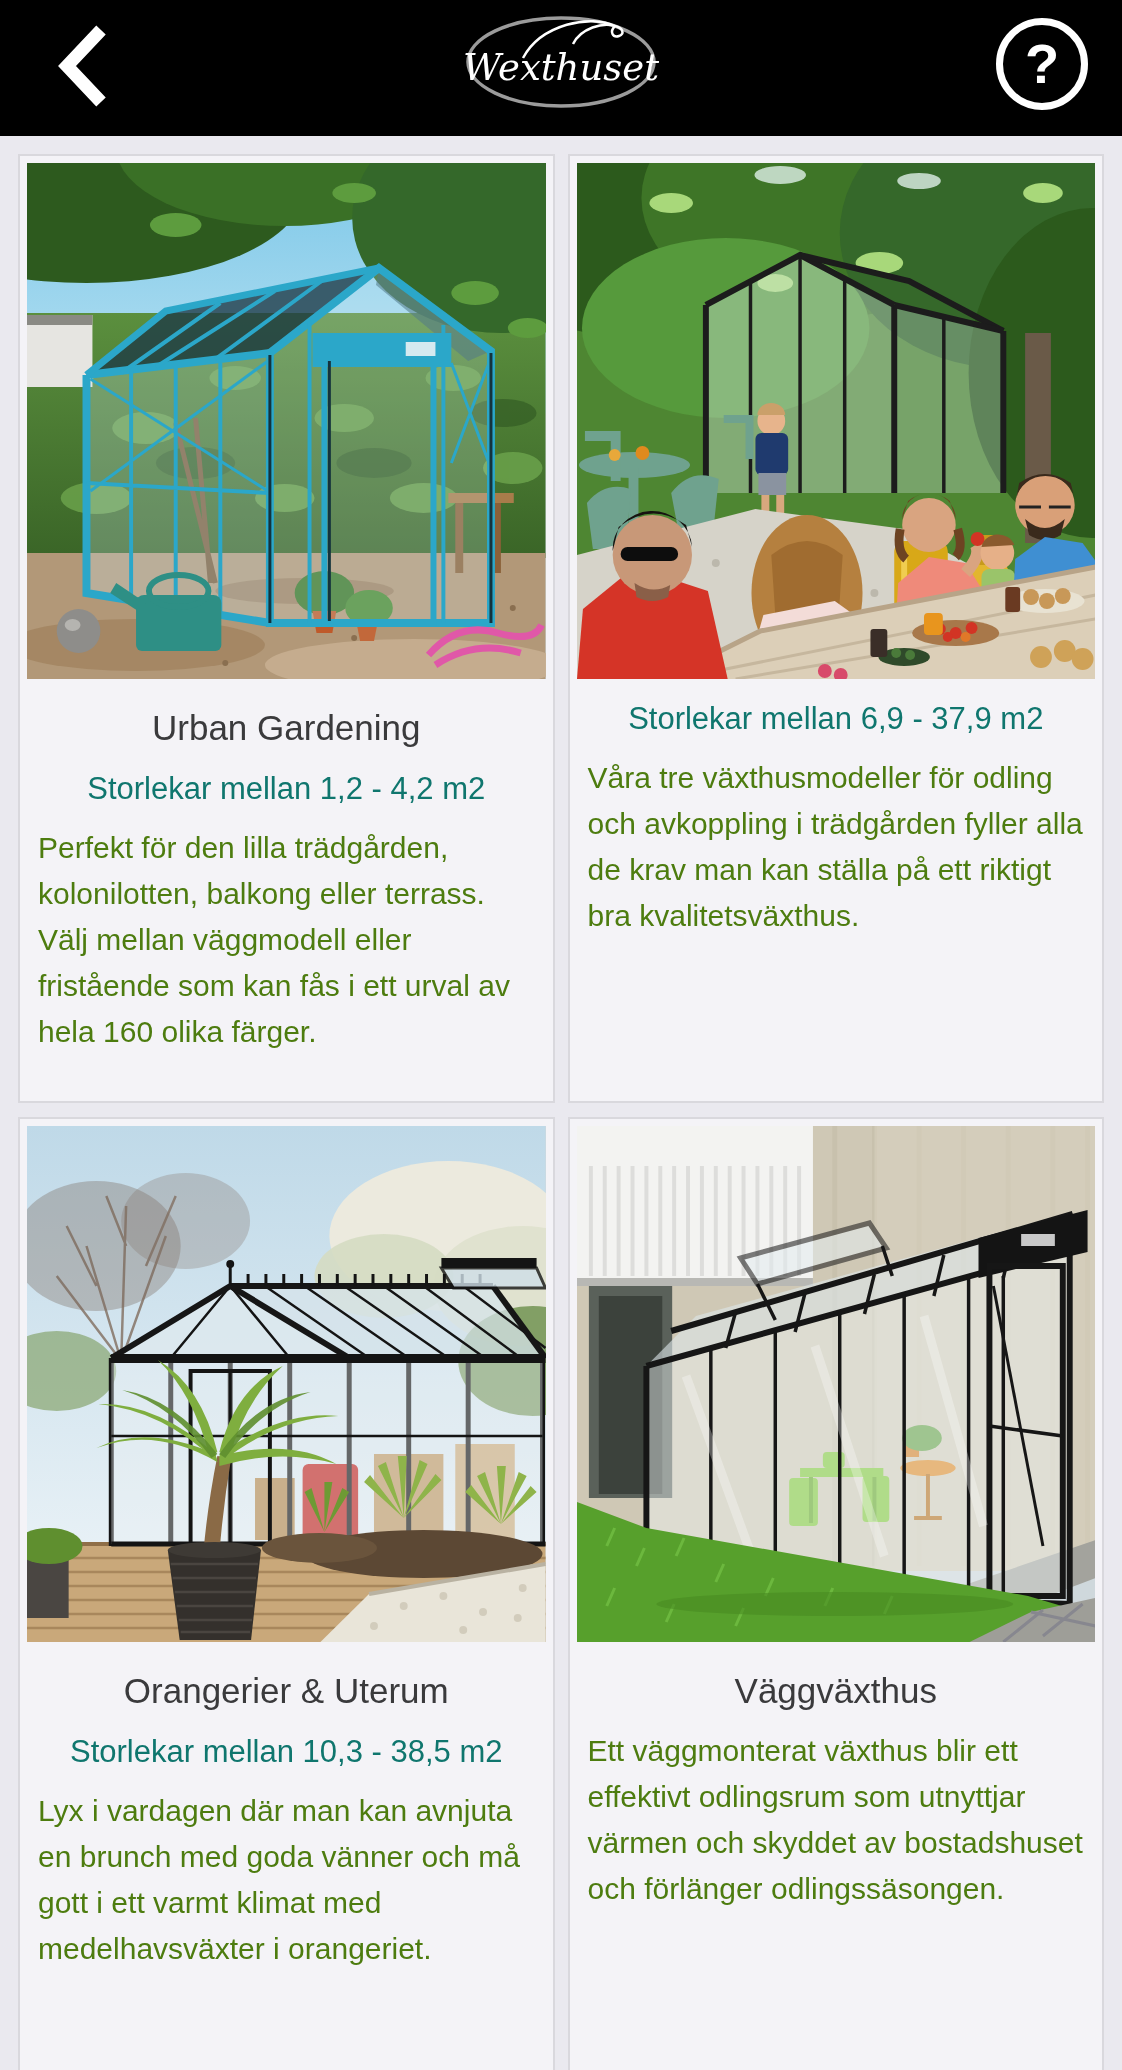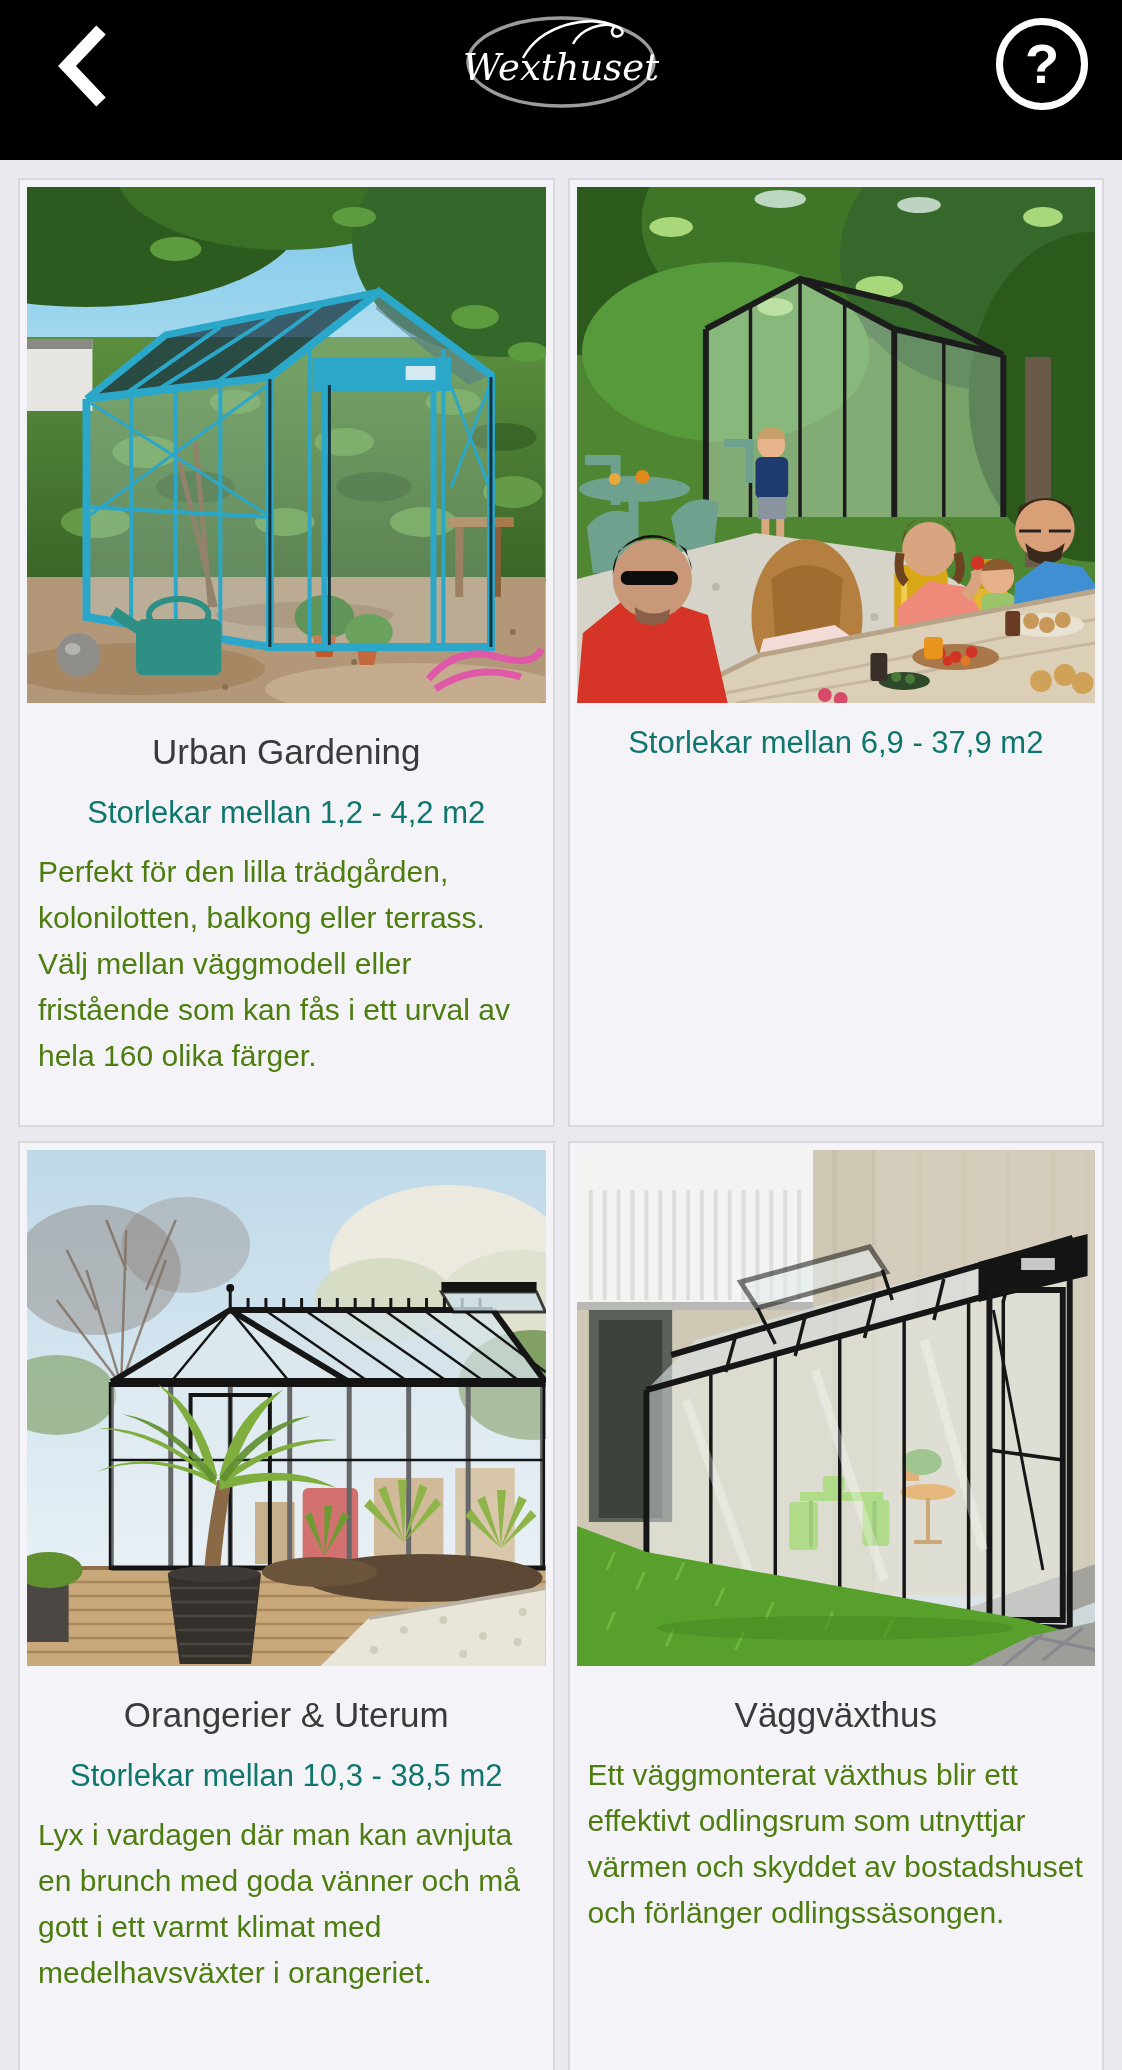--- a/index.html
+++ b/index.html
@@ -4,21 +4,21 @@
 <style>
   html,body{margin:0;padding:0;}
   body{
     width:1122px;height:2070px;overflow:hidden;
     background:#eae9ef;
     font-family:"Liberation Sans","DejaVu Sans",sans-serif;
     -webkit-font-smoothing:antialiased;
   }
   
   .app-header{
-    position:relative;height:160px;background:#000;
+    position:relative;height:136px;background:#000;
     display:flex;align-items:center;
   }
   .back-btn{
     position:absolute;left:52px;top:22px;width:62px;height:88px;
     background:none;border:none;padding:0;cursor:pointer;
     display:flex;align-items:center;justify-content:center;
   }
   .brand{
     position:absolute;left:50%;top:14px;transform:translateX(-50%);
     width:196px;height:96px;
@@ -322,20 +322,21 @@
           </g>
 
         <polygon points="0,516 6,446 58,404 132,428 152,516" fill="#d53427"></polygon>
         <circle cx="76" cy="392" r="40" fill="#c89878"></circle>
         <path d="M36,388 a40,38 0 0 1 80,-4 l-6,-22 q-34,-24 -68,2z" fill="#171310"></path>
         <rect x="44" y="384" width="58" height="14" rx="7" fill="#0d0d0d"></rect>
         <path d="M58,420 q18,12 36,2 l-2,12 q-16,8 -32,0z" fill="#8a5f48"></path>
       </svg>
     </div>
     <p class="size">Storlekar mellan 6,9 - 37,9 m2</p>
+    <p class="desc">Våra tre växthusmodeller för odling och avkoppling i trädgården fyller alla de krav man kan ställa på ett riktigt bra kvalitetsväxthus.</p>
   </article>
 
   <article class="card">
     <div class="photo">
       <svg width="100%" height="516" viewBox="0 0 523 516" preserveAspectRatio="none">
         <defs>
           <linearGradient id="s3sky" x1="0" y1="0" x2="0" y2="1">
               <stop offset="0" stop-color="#bfd9e8"></stop>
               <stop offset="1" stop-color="#e8f1f6"></stop>
             </linearGradient>

